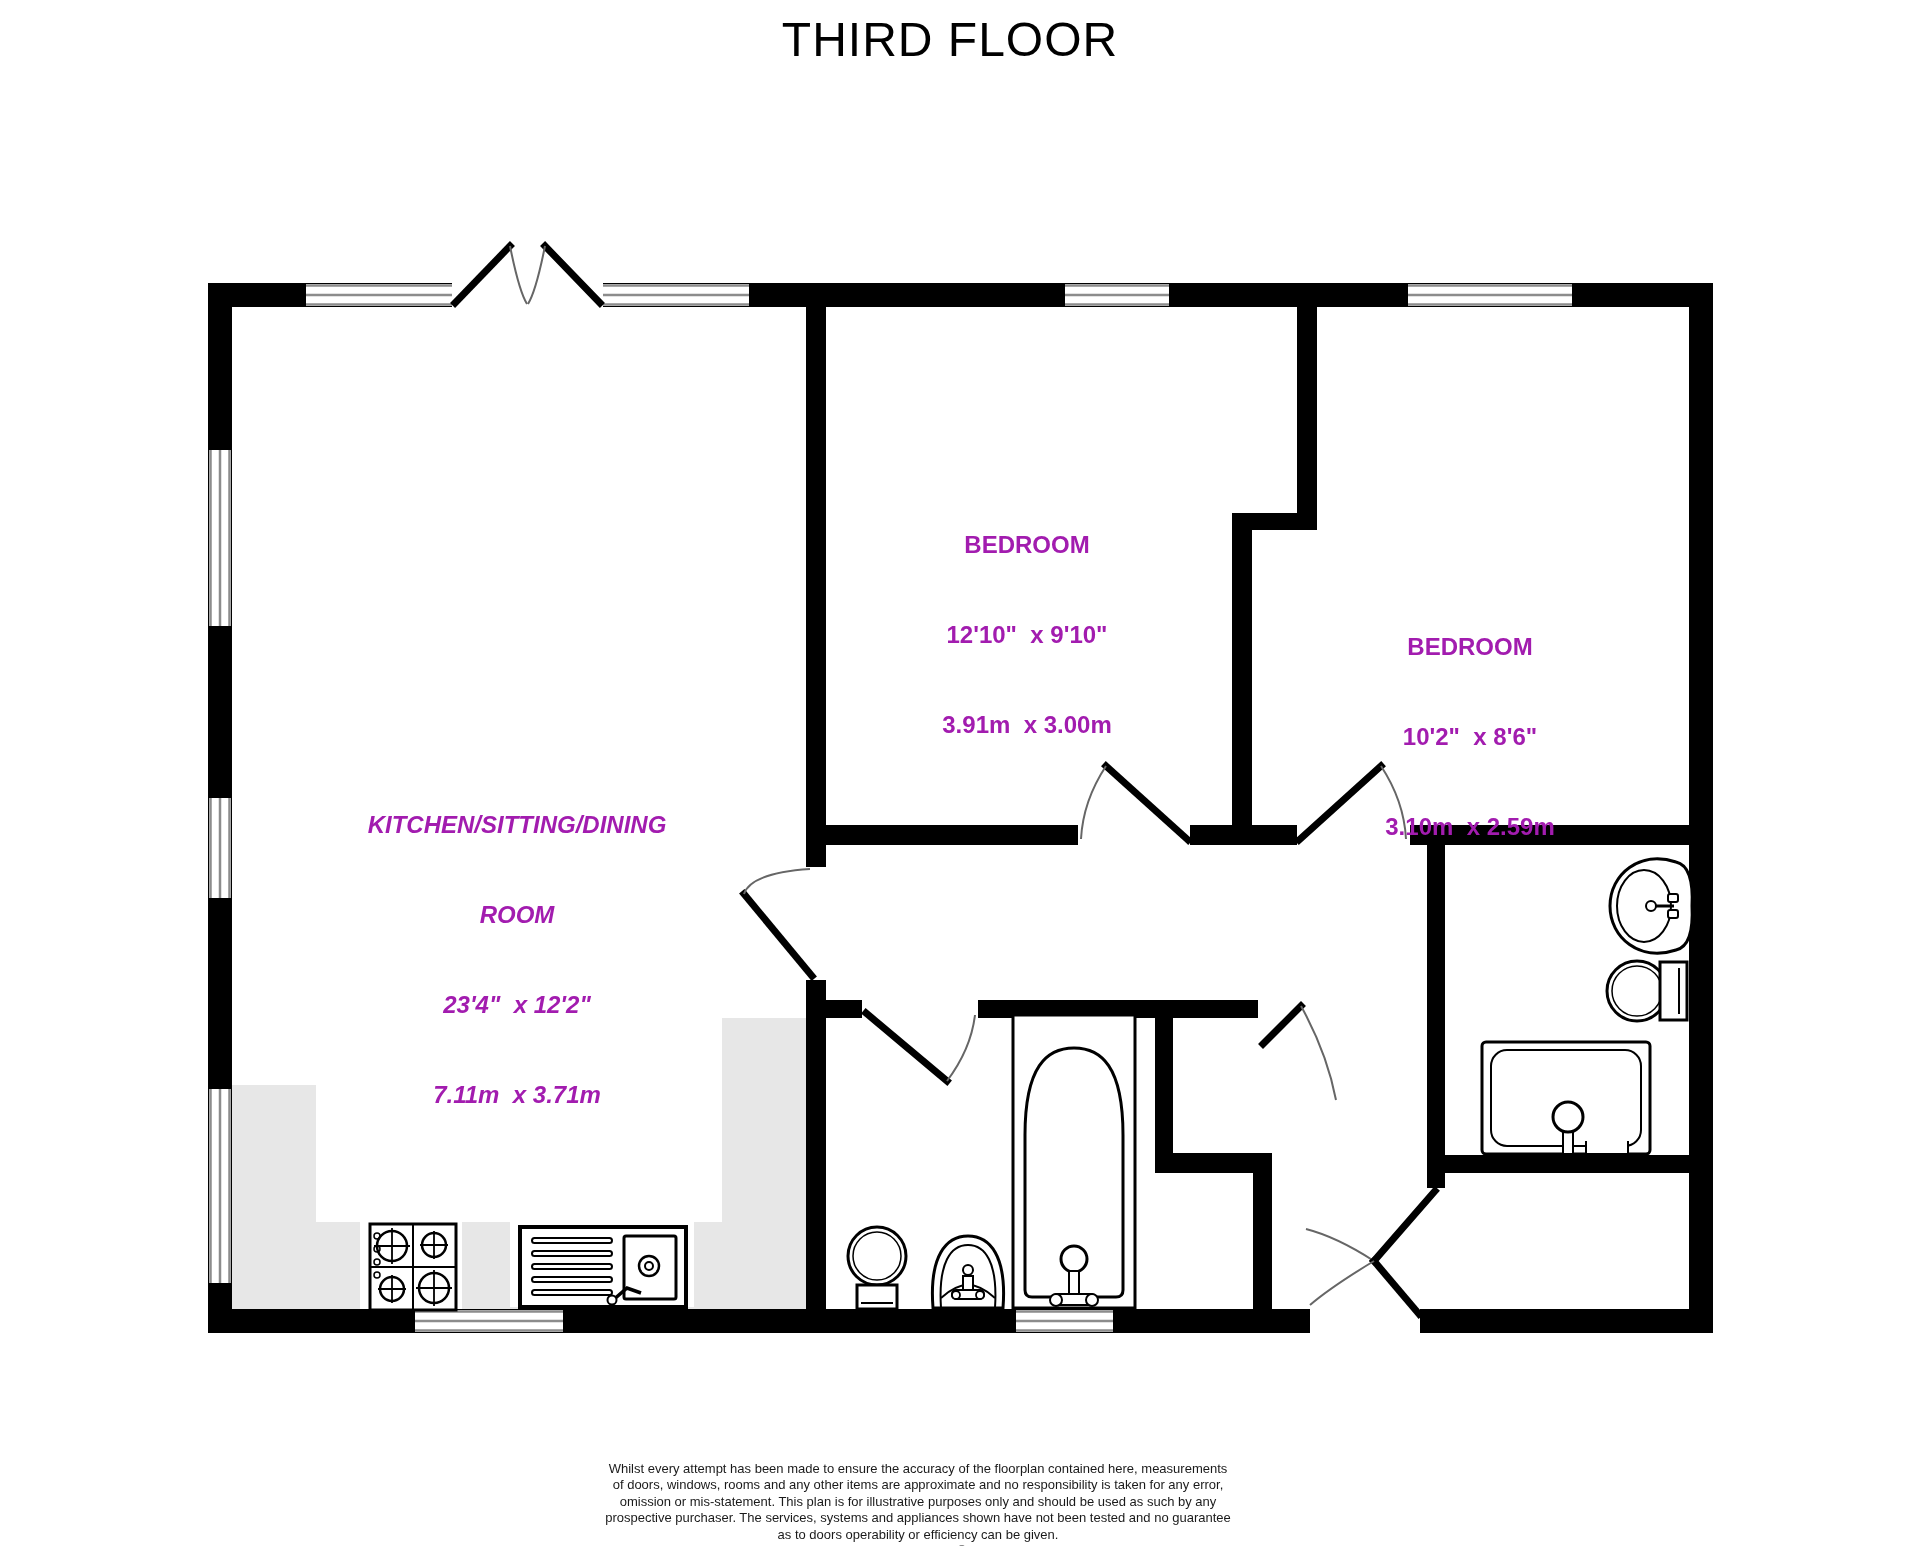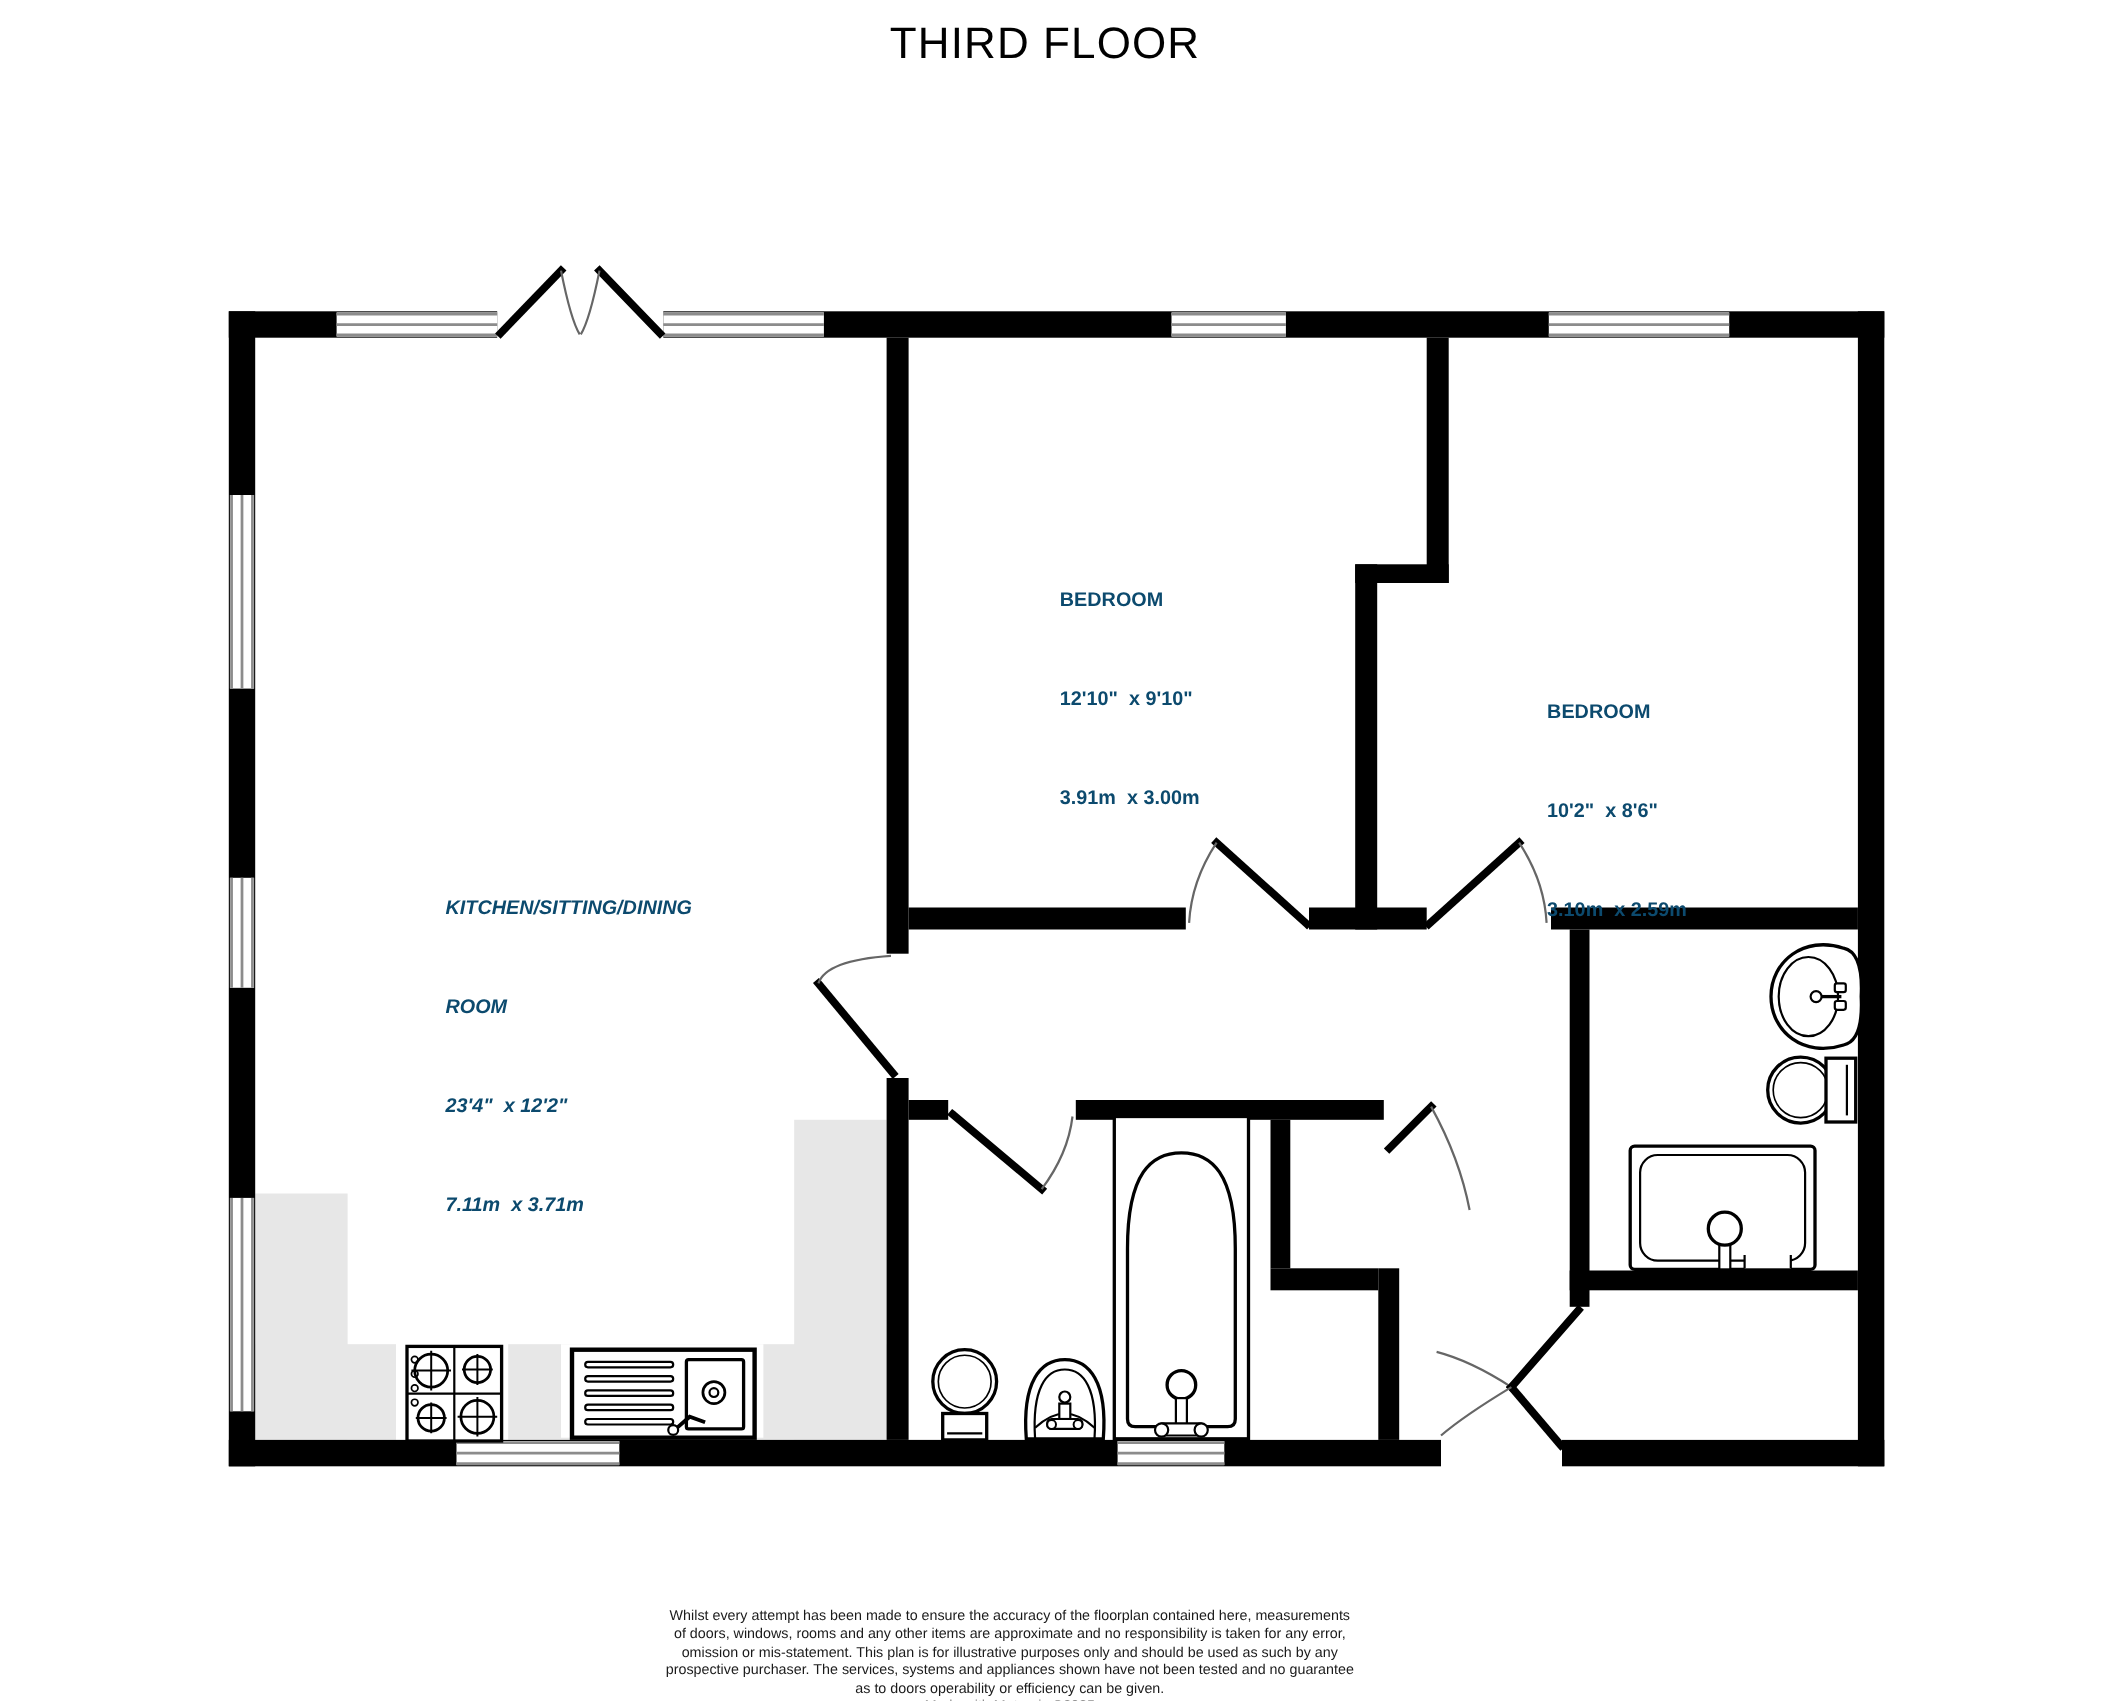--- a/index.html
+++ b/index.html
@@ -3,27 +3,27 @@
 <meta charset="utf-8">
 <style>
   html,body{margin:0;padding:0;}
   body{
     width:1920px;height:1546px;position:relative;background:#ffffff;
     font-family:"Liberation Sans",sans-serif;overflow:hidden;
   }
   #plan-svg{position:absolute;left:0;top:0;}
   .page-title{
     position:absolute;top:18px;left:950px;transform:translateX(-50%);
-    font-size:40px;line-height:44px;font-weight:400;letter-spacing:1px;color:#000;
+    font-size:48px;line-height:44px;font-weight:400;letter-spacing:1px;color:#000;
     white-space:nowrap;
     text-align:center;
   }
   .room-label{
-    position:absolute;transform:translateX(-50%);
-    font-weight:bold;font-size:18px;line-height:30px;color:#0c4a6e;white-space:pre;
+    position:absolute;transform:translateX(-50%);text-align:center;
+    font-weight:bold;font-size:24px;line-height:30px;color:#a21caf;white-space:pre;
   }
   .room-label div{white-space:pre;}
   .kitchen-label{left:517px;top:750px;font-style:italic;}
   .bedroom1-label{left:1027px;top:470px;}
   .bedroom2-label{left:1470px;top:572px;}
   .disclaimer{
     position:absolute;left:918px;top:1461px;transform:translateX(-50%);
     text-align:center;font-size:13px;line-height:16.4px;color:#1a1a1a;width:960px;
   }
   

